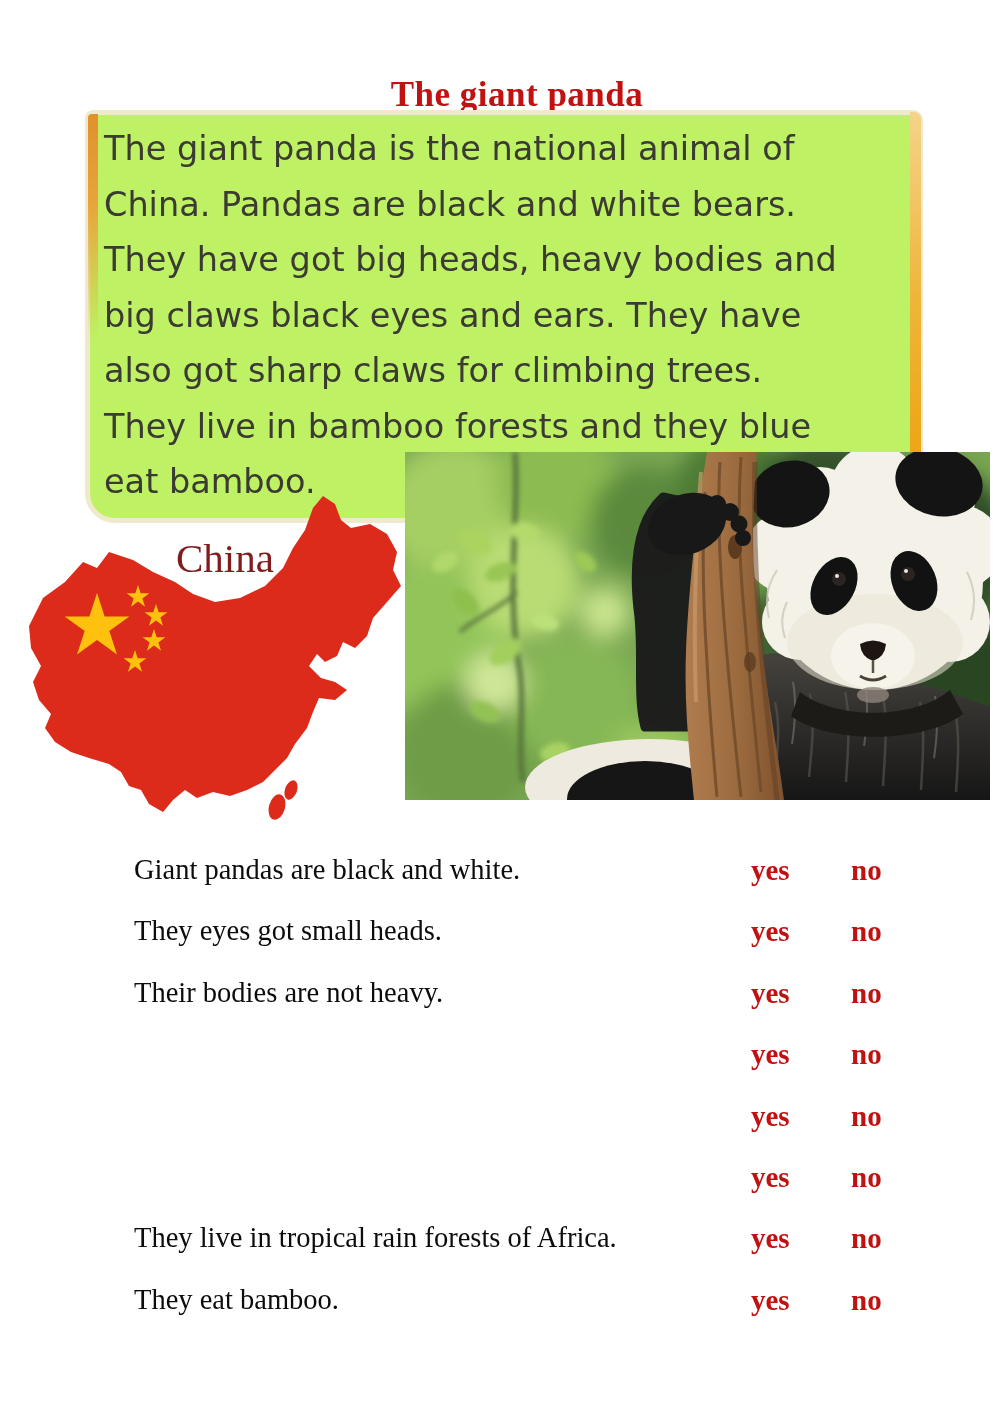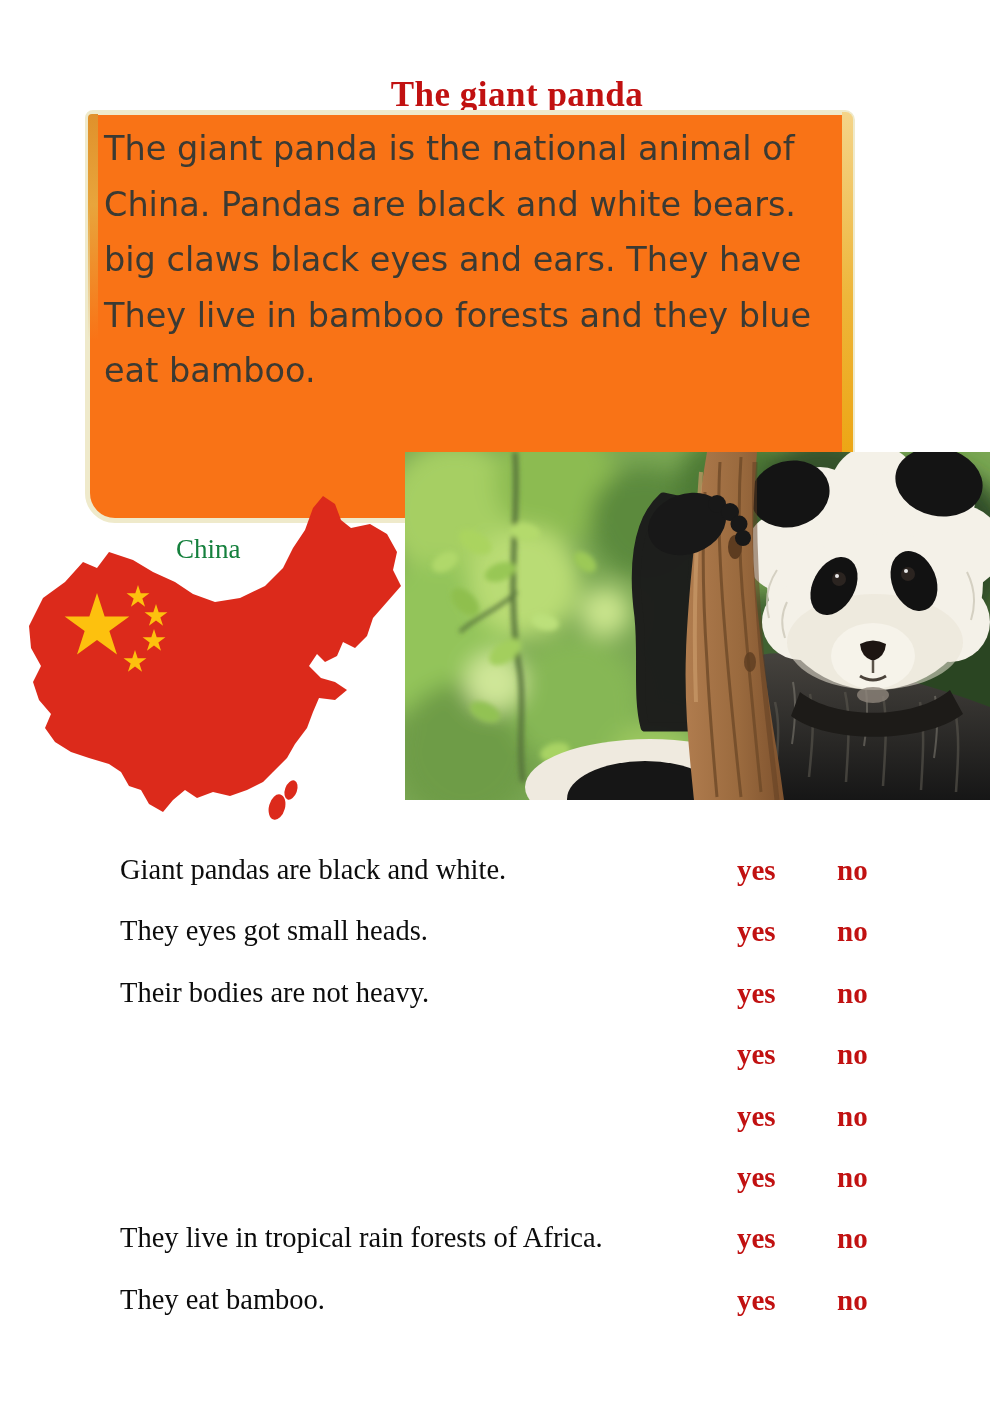--- a/index.html
+++ b/index.html
@@ -1,60 +1,62 @@
 <!DOCTYPE html>
 <html><head>
 <meta charset="utf-8">
 <style>
   html,body{margin:0;padding:0;background:#ffffff;}
   .page{position:relative;width:1000px;height:1413px;background:#ffffff;overflow:hidden;
         font-family:"Liberation Serif",serif;}
   .title{position:absolute;top:58px;left:0;width:100%;margin:17px;text-align:center;
          font-size:35px;font-weight:bold;color:#c11111;letter-spacing:.5px;}
   
-  .passage-box{position:absolute;left:85px;top:110px;width:770px;height:413px;
-               background:#f97316;border:5px solid #efeacb;box-sizing:border-box;
+  .passage-box{position:absolute;left:85px;top:110px;width:838px;height:413px;
+               background:#bef264;border:5px solid #efeacb;box-sizing:border-box;
                border-radius:8px 10px 14px 30px;text-decoration:underline;}
   .accent-left{position:absolute;left:-2px;top:-1px;width:10px;height:56%;
                background:linear-gradient(180deg,#e0912b 0%,#e8a53c 40%,rgba(236,181,92,0) 100%);
                border-radius:4px 0 0 0;}
   .accent-right{position:absolute;right:-3px;top:-3px;bottom:-3px;width:11px;
                 background:linear-gradient(180deg,#f4d489 0%,#eeb63a 45%,#ec9f05 100%);
                 border-radius:0 8px 12px 0;}
   .passage{position:absolute;left:14px;top:6px;right:14px;
            font-family:"DejaVu Sans","Liberation Sans",sans-serif;
            font-size:33.5px;line-height:55.5px;color:#3b3a33;}
   .passage div{white-space:nowrap;}
   
-  .china-label{position:absolute;left:176px;top:534px;font-size:27px;color:#15803d;}
+  .china-label{position:absolute;left:176px;top:534px;font-size:41px;color:#7f1d1d;}
   .china-map{position:absolute;left:25px;top:490px;width:380px;height:330px;}
   
   .panda-photo{position:absolute;left:405px;top:452px;width:585px;height:348px;}
   
   .questions{position:absolute;left:120px;top:850px;width:800px;}
-  .q-row{position:relative;height:61.4px;}
+  .q-row{position:relative;height:61.4px;margin-left:14px;}
   .q-text{position:absolute;left:0;top:4px;font-size:28.5px;color:#0c0c0c;}
   .ans{position:absolute;top:4px;font-size:29px;font-weight:bold;color:#c11111;cursor:pointer;}
   .ans-yes{left:617px;text-align:center;}
   .ans-no{left:717px;}
 </style>
 </head>
 <body>
 
 <div class="page">
 
   <h1 class="title">The giant panda</h1>
 
   <div class="passage-box">
     <div class="accent-left"></div>
     <div class="accent-right"></div>
     <div class="passage">
       <div>The giant panda is the national animal of</div>
       <div>China. Pandas are black and white bears.</div>
+      <div>They have got big heads, heavy bodies and</div>
       <div>big claws black eyes and ears. They have</div>
+      <div>also got sharp claws for climbing trees.</div>
       <div>They live in bamboo forests and they blue</div>
       <div>eat bamboo.</div>
     </div>
   </div>
 
   <svg class="china-map" viewBox="0 0 380 330" xmlns="http://www.w3.org/2000/svg">
     <defs>
       <path id="star" d="M0,-1 L0.225,-0.309 L0.951,-0.309 L0.363,0.118 L0.588,0.809 L0,0.382 L-0.588,0.809 L-0.363,0.118 L-0.951,-0.309 L-0.225,-0.309 Z"></path>
     </defs>
     <path fill="#dc2a1b" d="

